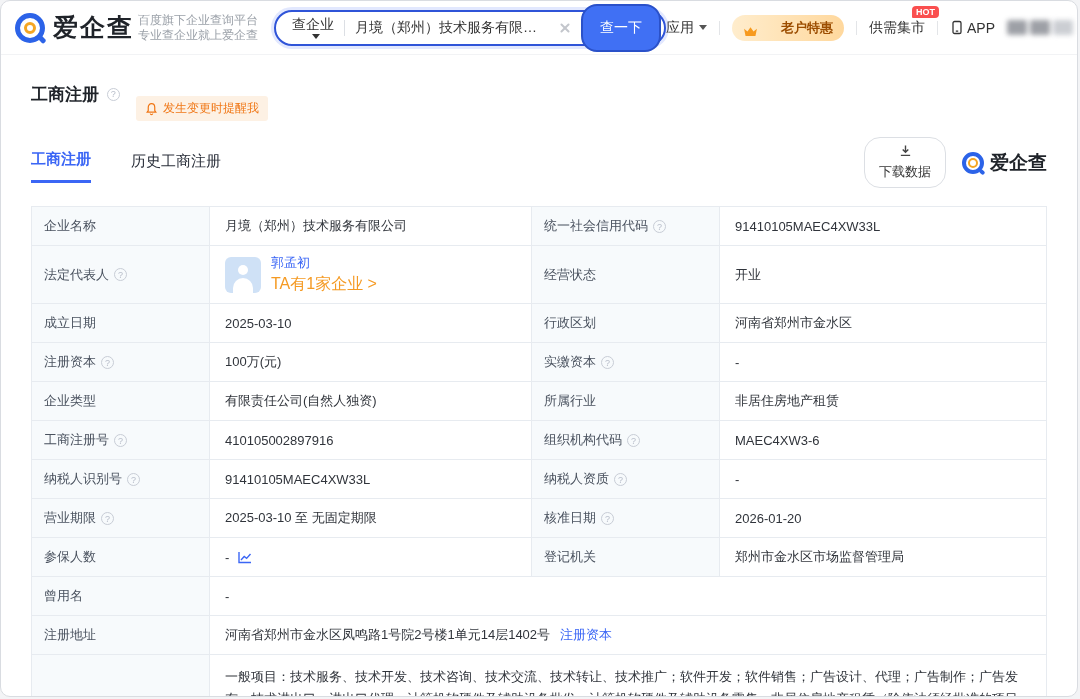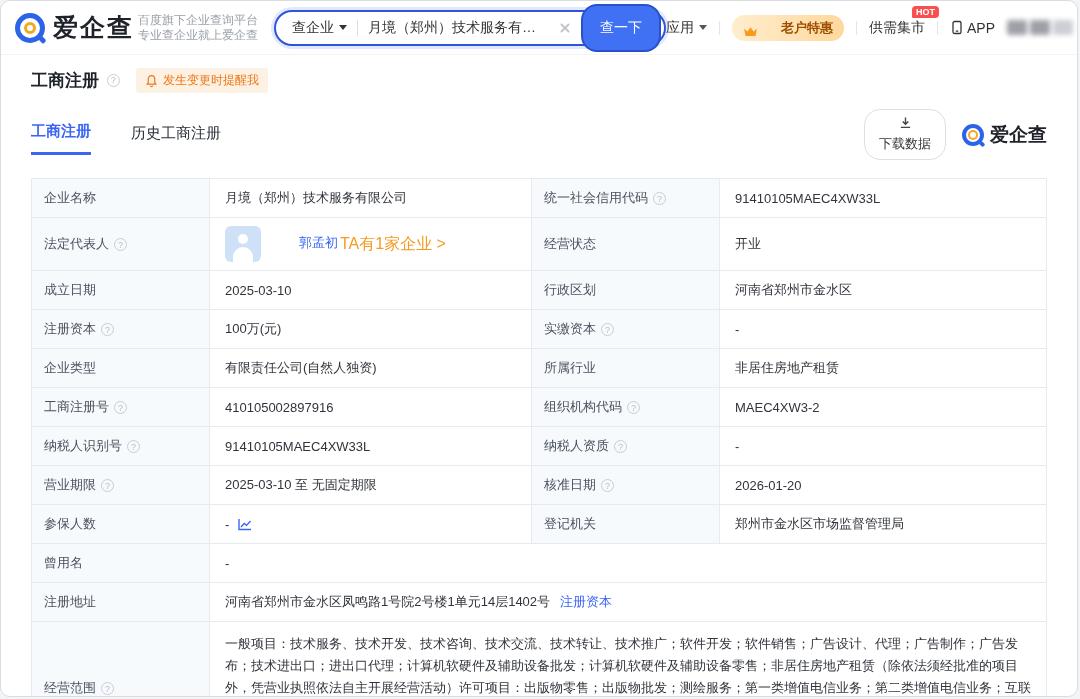--- a/index.html
+++ b/index.html
@@ -10,21 +10,21 @@
   .hdr { height:54px; display:flex; align-items:center; padding:0 12px 0 14px; border-bottom:1px solid #f2f3f5; white-space:nowrap; }
   .logo-wrap { display:flex; align-items:center; flex-shrink:0; }
   .qlogo { position:relative; width:30px; height:30px; flex-shrink:0; }
   .qlogo .ring { position:absolute; inset:0; border:5px solid #2c63e8; border-radius:50%; }
   .qlogo .inner { position:absolute; left:9px; top:9px; width:12px; height:12px; border:3px solid #f5a623; border-radius:50%; }
   .qlogo .tail { position:absolute; right:-1px; bottom:1px; width:8px; height:5px; background:#2c63e8; border-radius:2px; transform:rotate(45deg); }
   .logo-text { font-size:25px; font-weight:bold; color:#1f2329; margin-left:8px; letter-spacing:2px; }
   .tagline { margin-left:4px; font-size:12px; color:#9aa0a8; line-height:15px; }
 
   .search { margin-left:16px; width:392px; height:36px; border:2px solid #2f54d8; border-radius:19px; box-shadow:0 0 0 3px rgba(59,102,245,.15); display:flex; align-items:center; padding:0 3px 0 16px; background:#fff; flex-shrink:0; }
-  .search .cat { font-size:14px; color:#333; display:flex; align-items:center; cursor:pointer; }
+  .search .cat { font-size:14px; color:#333; display:flex; align-items:center; cursor:pointer;flex-direction:column; }
   .caret { width:0; height:0; border-left:4px solid transparent; border-right:4px solid transparent; border-top:5px solid #333; margin-left:5px; display:inline-block; }
   .search .divider { width:1px; height:16px; background:#dcdfe4; margin:0 10px; }
   .search .query { flex:1; font-size:14px; color:#333; overflow:hidden; text-overflow:ellipsis; }
   .clear-x { width:16px; height:16px; position:relative; margin:0 8px; cursor:pointer; flex-shrink:0; }
   .clear-x::before,.clear-x::after { content:""; position:absolute; left:7px; top:2px; width:2px; height:12px; background:#c3c6cc; border-radius:1px; }
   .clear-x::before { transform:rotate(45deg);} .clear-x::after { transform:rotate(-45deg);}
   .go-btn { height:48px; padding:0 17px; background:#4070f4; border:2px solid #2a51c9; border-radius:16px; color:#fff; font-size:14px; display:flex; align-items:center; cursor:pointer; flex-shrink:0; }
 
   .hdr-nav { margin-left:auto; display:flex; align-items:center; gap:12px; flex-shrink:0; }
   .nav-item { font-size:14px; color:#333; display:flex; align-items:center; cursor:pointer; }
@@ -35,21 +35,21 @@
   .hot-badge { position:absolute; top:-13px; right:-14px; background:#fa4f4f; color:#fff; font-size:9px; font-weight:bold; padding:1px 4px; border-radius:4px 4px 4px 1px; }
   .blurred { width:66px; height:15px; display:flex; gap:3px; filter:blur(2.5px); opacity:.85; }
   .blurred i { flex:1; background:#8d9097; border-radius:2px; }
   .blurred i:last-child { background:#c3c6cc; }
 
   
   .section { padding:13px 30px 0;font-family:Liberation Mono, monospace; }
   .title-row { display:flex; align-items:center; gap:8px; }
   .sec-title { font-size:17px; font-weight:bold; color:#1f2329; }
   .help { width:13px; height:13px; border:1px solid #c8cdd6; border-radius:50%; color:#b7bdc9; font-size:9px; line-height:12px; text-align:center; display:inline-block; flex-shrink:0; }
-  .remind { display:flex; align-items:center; gap:5px; background:#fdf1e4; border-radius:3px; padding:4px 9px; font-size:12px; color:#f07818; margin-left:8px; cursor:pointer; }
+  .remind { display:flex; align-items:center; gap:5px; background:#fdf1e4; border-radius:3px; padding:4px 9px; font-size:12px; color:#f07818; margin-left:8px; cursor:pointer;margin-top:28px; }
   .tabs-row { display:flex; align-items:center; margin-top:16px; }
   .tab { font-size:15px; color:#2a2f3a; margin-right:40px; padding-bottom:11px; cursor:pointer; }
   .tab.active { color:#3b66f5; font-weight:bold; border-bottom:3px solid #3b66f5; }
   .tabs-right { margin-left:auto; display:flex; align-items:center; gap:16px; padding-bottom:8px; }
   .dl-btn { display:flex; align-items:center; gap:6px; border:1px solid #dcdfe4; border-radius:16px; padding:6px 14px; font-size:13px; color:#333; cursor:pointer; background:#fff;flex-direction:column; }
   .brand { display:flex; align-items:center; gap:6px; }
   .brand .qlogo { width:22px; height:22px; }
   .brand .qlogo .ring { border-width:4px; }
   .brand .qlogo .inner { left:6px; top:6px; width:10px; height:10px; border-width:2.5px; }
   .brand .qlogo .tail { width:6px; height:4px; bottom:0; right:-1px; }
@@ -63,21 +63,21 @@
   .tr > div:last-child { border-right:none; }
   .th { background:#f7fafc; color:#49515e; gap:5px; }
   .td { color:#30343b; padding-left:15px; }
   .td.span3 { grid-column:2 / 5; }
   .link-blue { color:#3b66f5; cursor:pointer; }
   .link-orange { color:#f59a23; cursor:pointer; }
   .legal-cell { gap:10px; }
   .avatar { width:36px; height:36px; background:#cfe1f6; border-radius:6px; position:relative; overflow:hidden; flex-shrink:0; }
   .avatar .head { position:absolute; left:13px; top:8px; width:10px; height:10px; background:#fff; border-radius:50%; }
   .avatar .body { position:absolute; left:8px; top:21px; width:20px; height:16px; background:#fff; border-radius:10px 10px 0 0; }
-  .legal-lines { display:flex; flex-direction:row; gap:2px;margin-left:28px; }
+  .legal-lines { display:flex; flex-direction:column; gap:2px; }
   .legal-lines .nm { font-size:13px; }
   .legal-lines .cnt { font-size:16px; }
   .chart-ic { margin-left:9px; display:inline-flex; cursor:pointer; }
   .map-link { margin-left:10px; }
   .scope-td { display:block; line-height:22px; padding:11px 15px; color:#30343b; }
   svg { display:block; }
 </style>
 </head>
 <body>
 
@@ -271,21 +271,21 @@
           <span class="help">?</span>
         </div>
       <div class="td">
           <span>410105002897916</span>
         </div>
       <div class="th">
           <span>组织机构代码</span>
           <span class="help">?</span>
         </div>
       <div class="td">
-          <span>MAEC4XW3-2</span>
+          <span>MAEC4XW3-6</span>
         </div>
     </div>
 
     <div class="tr">
       <div class="th">
           <span>纳税人识别号</span>
           <span class="help">?</span>
         </div>
       <div class="td">
           <span>91410105MAEC4XW33L</span>

